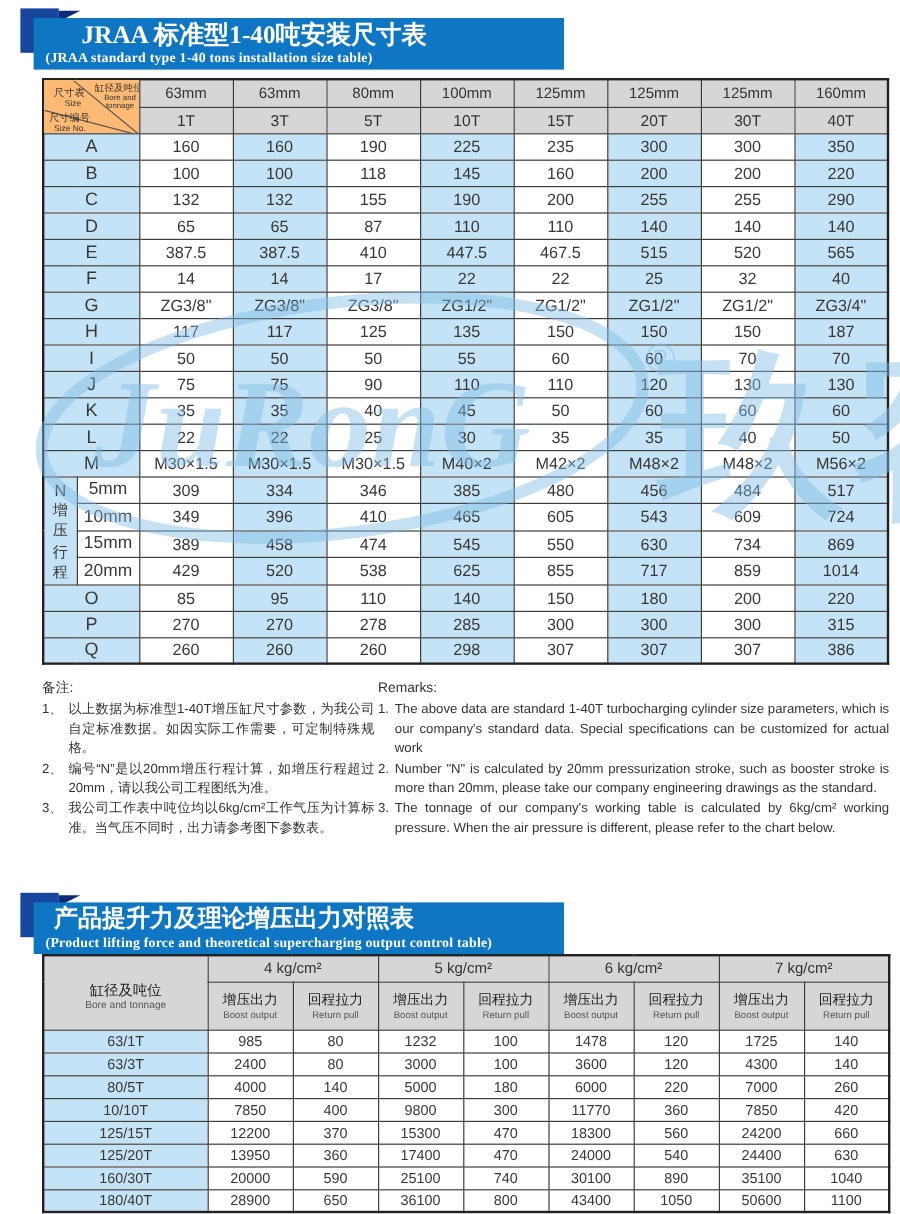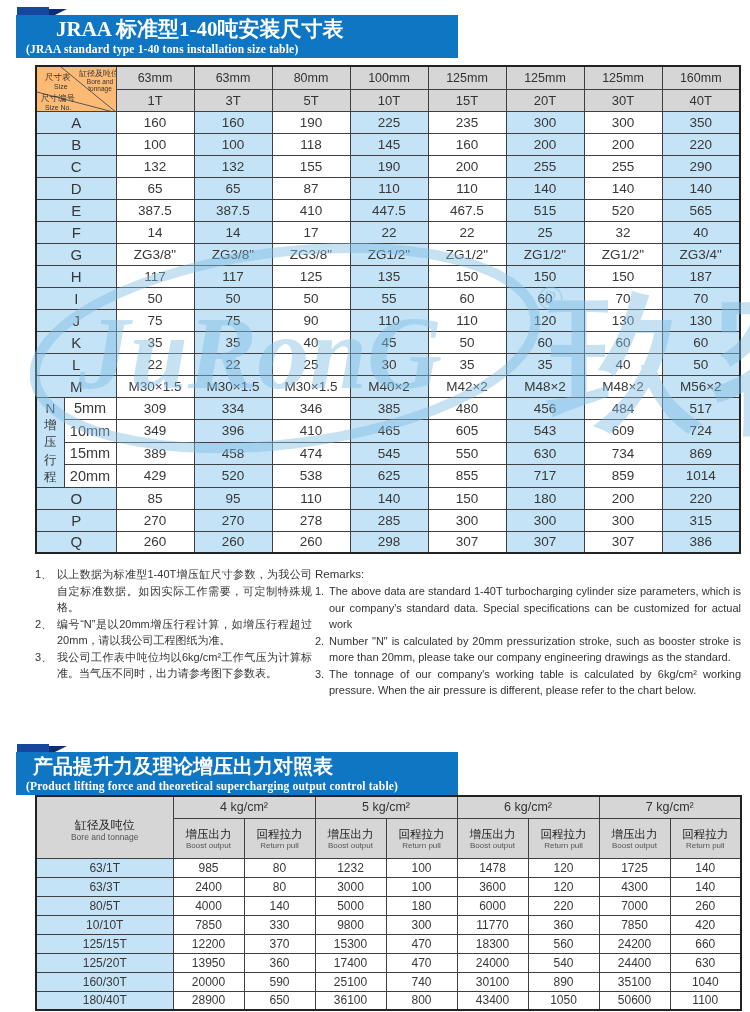--- a/index.html
+++ b/index.html
@@ -6,21 +6,21 @@
   html,body { background:#fff; }
   body {
     width:750px; height:1012px; position:relative; overflow:hidden;
     font-family:"Liberation Sans", sans-serif; color:#333;
   }
   
   .ribbon { position:absolute; left:0; right:0; height:62px; }
   .ribbon .sq { position:absolute; left:17px; top:7px; width:32px; height:37px; background:#17469e; }
   .ribbon .fold { position:absolute; left:49px; top:9px; width:0; height:0;
     border-top:9px solid #0d2c78; border-right:18px solid transparent; }
-  .ribbon .banner { position:absolute; left:16px; top:15px; width:442px; height:43px;
+  .ribbon .banner { position:absolute; left:28px; top:15px; width:442px; height:43px;
     background:#0f76c4; color:#fff; }
   .banner .zh { font-family:"Liberation Serif", serif; font-weight:bold;
     font-size:21px; line-height:27px; padding-top:1px; white-space:nowrap; }
   .banner .en { font-family:"Liberation Serif", serif; font-weight:bold;
     font-size:11.5px; line-height:13px; padding-left:10px; letter-spacing:0.2px; white-space:nowrap; }
   .r1 .zh { padding-left:40px; }
   .r2 .zh { padding-left:17px; font-size:20px; }
   
   .t1wrap { position:absolute; top:65px; left:35px; }
   table { border-collapse:collapse; table-layout:fixed; }
@@ -373,20 +373,21 @@
       <ellipse cx="255" cy="110" rx="252" ry="96" fill="none" stroke="#7fbde4" stroke-width="10" transform="rotate(-7 255 110)"></ellipse>
       <text x="48" y="150" font-family="Liberation Serif, serif" font-style="italic" font-weight="bold" font-size="104" fill="#7fbde4">JuRonG</text>
       <text x="508" y="72" font-size="34" fill="#7fbde4">®</text>
       <text x="520" y="178" font-weight="bold" font-size="152" fill="#7fbde4" letter-spacing="8">玖容</text>
     </g>
   </svg>
 </div>
 
 <div class="remarks">
   <div class="rcol-zh">
+    <div class="rtitle">备注:</div>
     <div id="zh-items">
         <div class="ritem">
           <span class="mk">1、</span>
           <span class="tx">以上数据为标准型1-40T增压缸尺寸参数，为我公司自定标准数据。如因实际工作需要，可定制特殊规格。</span>
         </div>
         <div class="ritem">
           <span class="mk">2、</span>
           <span class="tx">编号“N”是以20mm增压行程计算，如增压行程超过20mm，请以我公司工程图纸为准。</span>
         </div>
         <div class="ritem">
@@ -512,21 +513,21 @@
           <td class="v2">5000</td>
           <td class="v2">180</td>
           <td class="v2">6000</td>
           <td class="v2">220</td>
           <td class="v2">7000</td>
           <td class="v2">260</td>
         </tr>
         <tr>
           <td class="lbl2">10/10T</td>
           <td class="v2">7850</td>
-          <td class="v2">330</td>
+          <td class="v2">400</td>
           <td class="v2">9800</td>
           <td class="v2">300</td>
           <td class="v2">11770</td>
           <td class="v2">360</td>
           <td class="v2">7850</td>
           <td class="v2">420</td>
         </tr>
         <tr>
           <td class="lbl2">125/15T</td>
           <td class="v2">12200</td>

